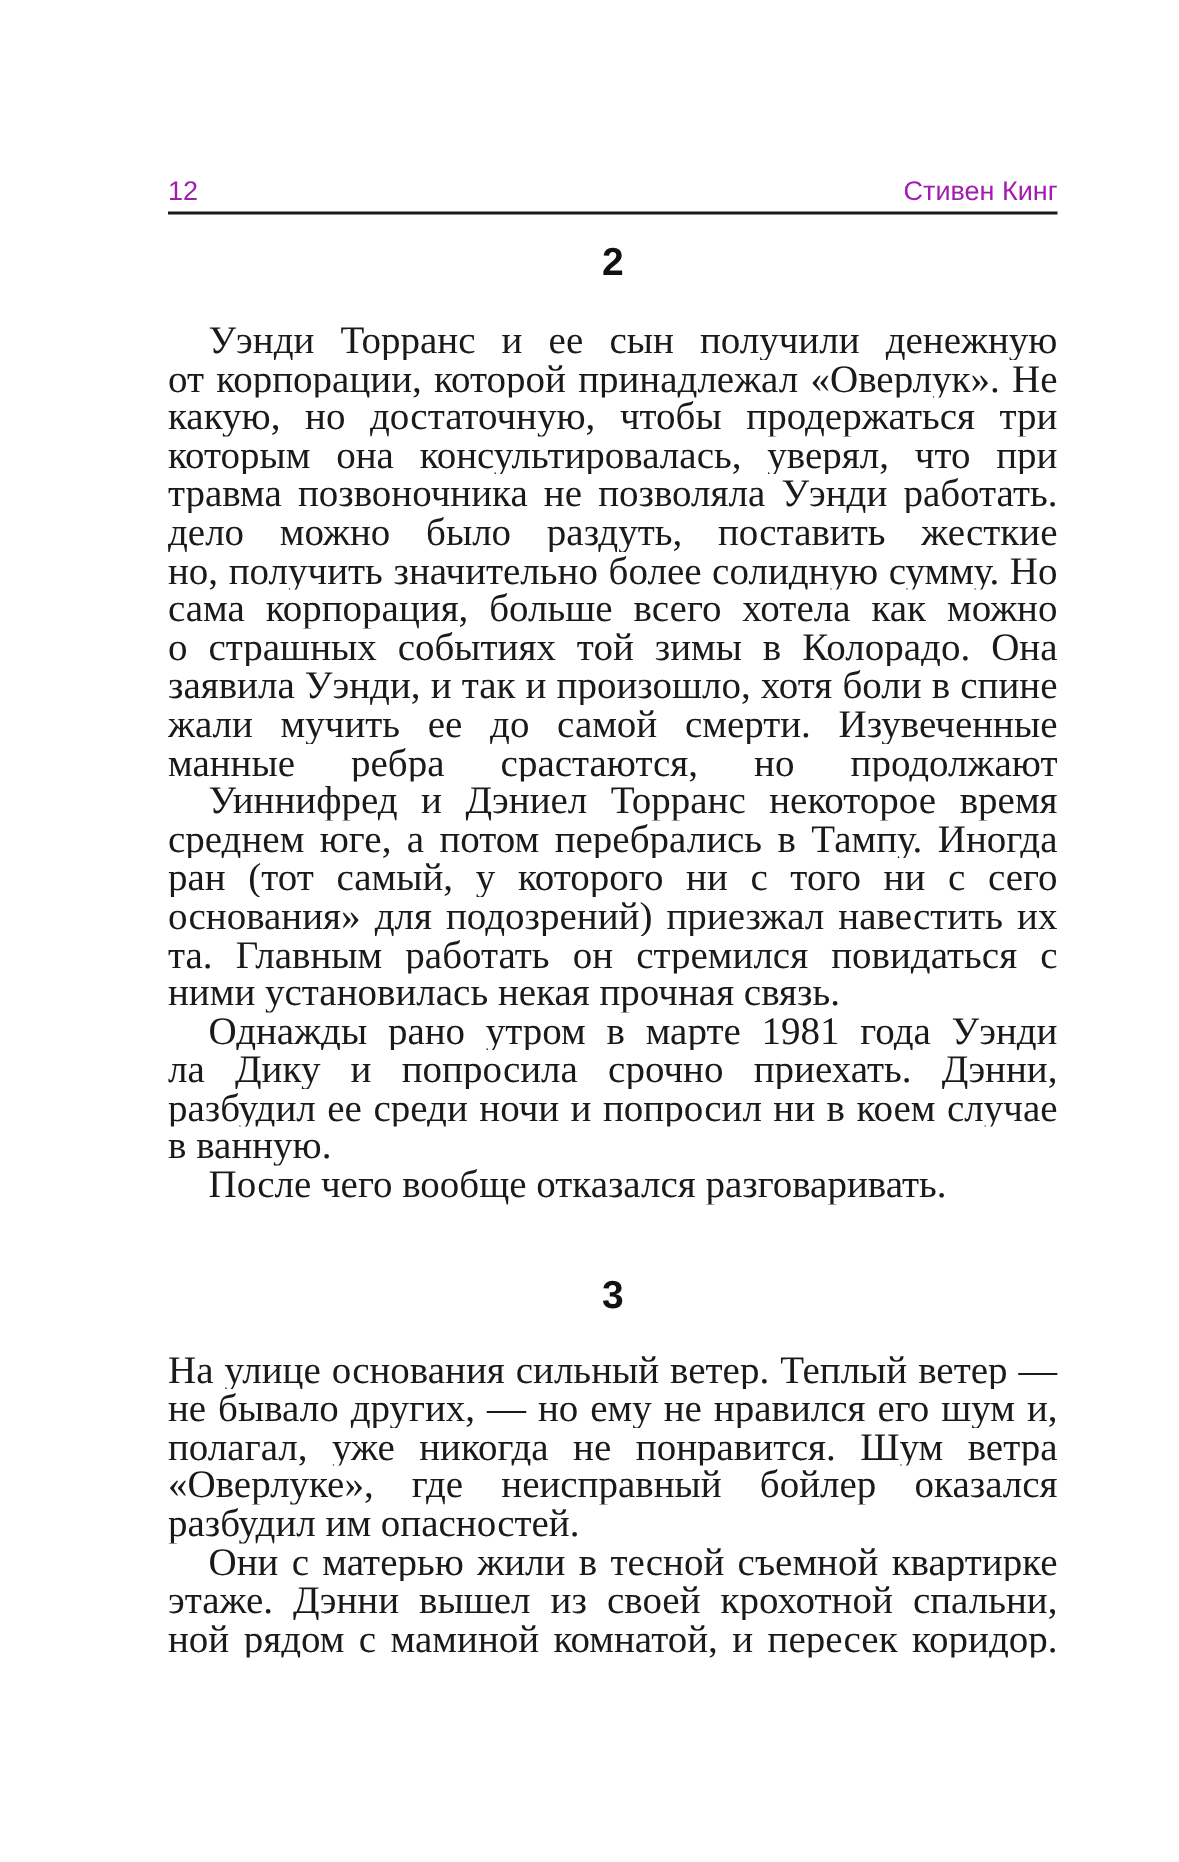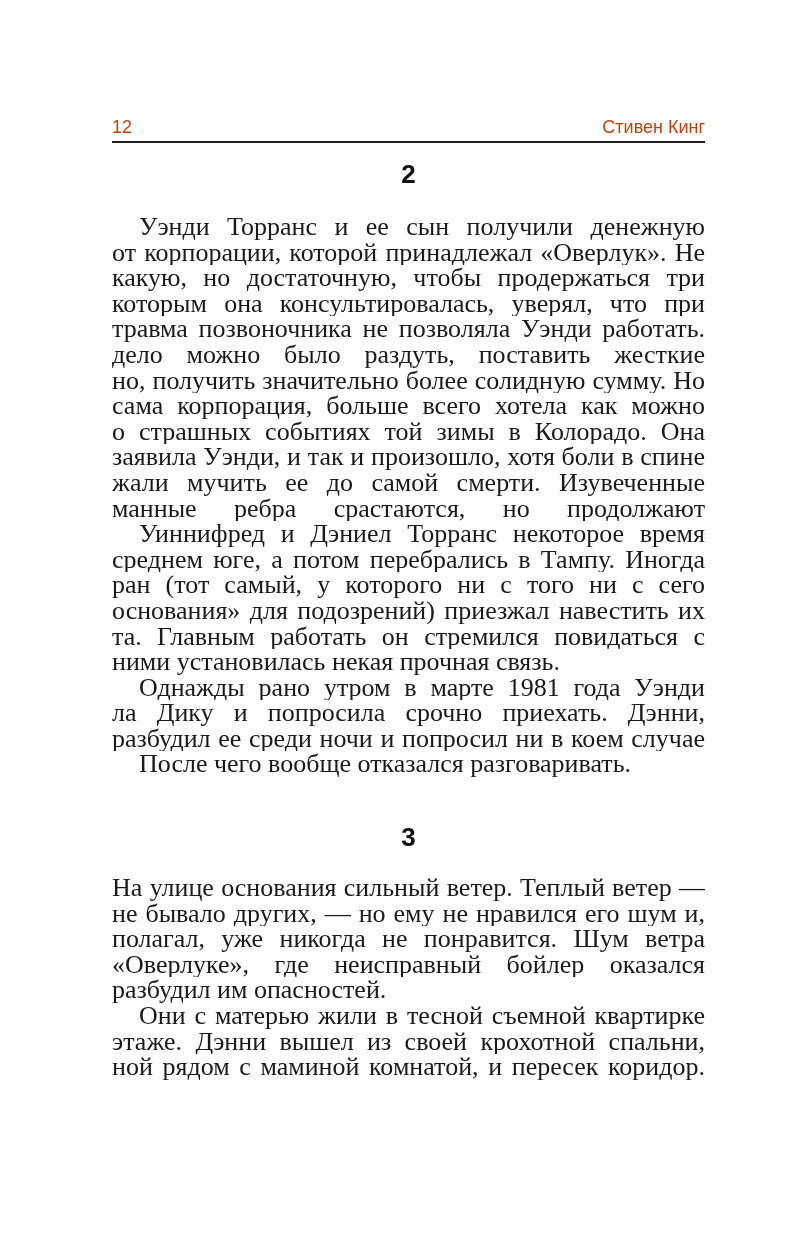--- a/index.html
+++ b/index.html
@@ -17,21 +17,21 @@
     width: 593px;
     padding-top: 117px;
   }
   .header-row {
     display: flex;
     justify-content: space-between;
     align-items: center;
     font-family: "Liberation Sans", "DejaVu Sans", sans-serif;
     font-size: 18px;
     line-height: 20px;
-    color: #c2410c;
+    color: #a21caf;
   }
   .rule {
     height: 2px;
     background: #1a1a1a;
     margin-top: 4px;
   }
   .chapter-num {
     text-align: center;
     font-family: "Liberation Sans", "DejaVu Sans", sans-serif;
     font-weight: bold;
@@ -90,20 +90,21 @@
       <div class="line">ран (тот самый, у которого ни с того ни с сего возникли «веские</div>
       <div class="line">основания» для подозрений) приезжал навестить их из Ки-Уэс-</div>
       <div class="line">та. Главным работать он стремился повидаться с Дэнни. Между</div>
       <div class="line last">ними установилась некая прочная связь.</div>
     </div>
 
     <div class="para">
       <div class="line first">Однажды рано утром в марте 1981 года Уэнди сама позвони-</div>
       <div class="line">ла Дику и попросила срочно приехать. Дэнни, сообщила она,</div>
       <div class="line">разбудил ее среди ночи и попросил ни в коем случае не заходить</div>
+      <div class="line last">в ванную.</div>
     </div>
 
     <div class="para">
       <div class="line first last">После чего вообще отказался разговаривать.</div>
     </div>
 
     <div class="chapter-num ch3">3</div>
 
     <div class="para para-after-h3">
       <div class="line">На улице основания сильный ветер. Теплый ветер — во Флориде</div>

